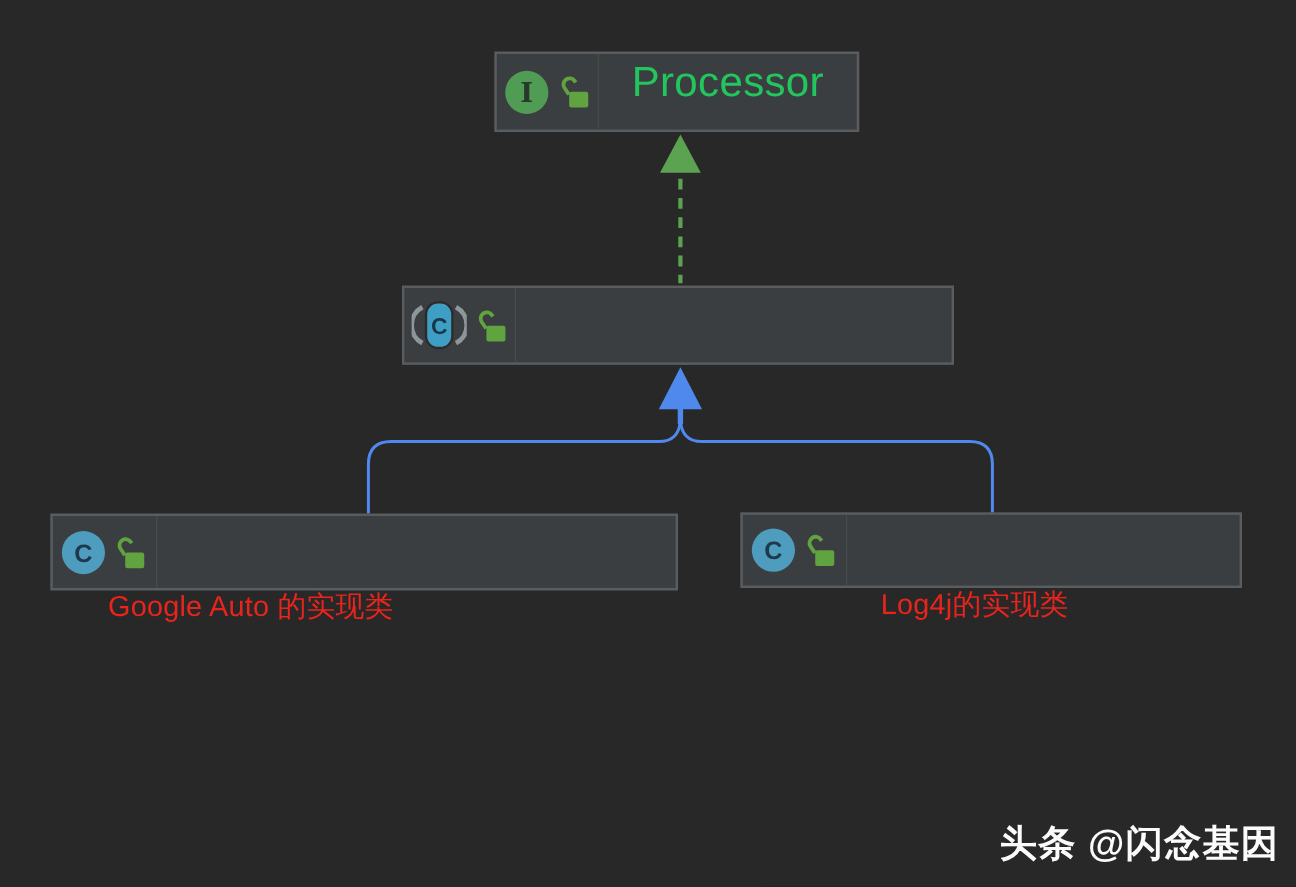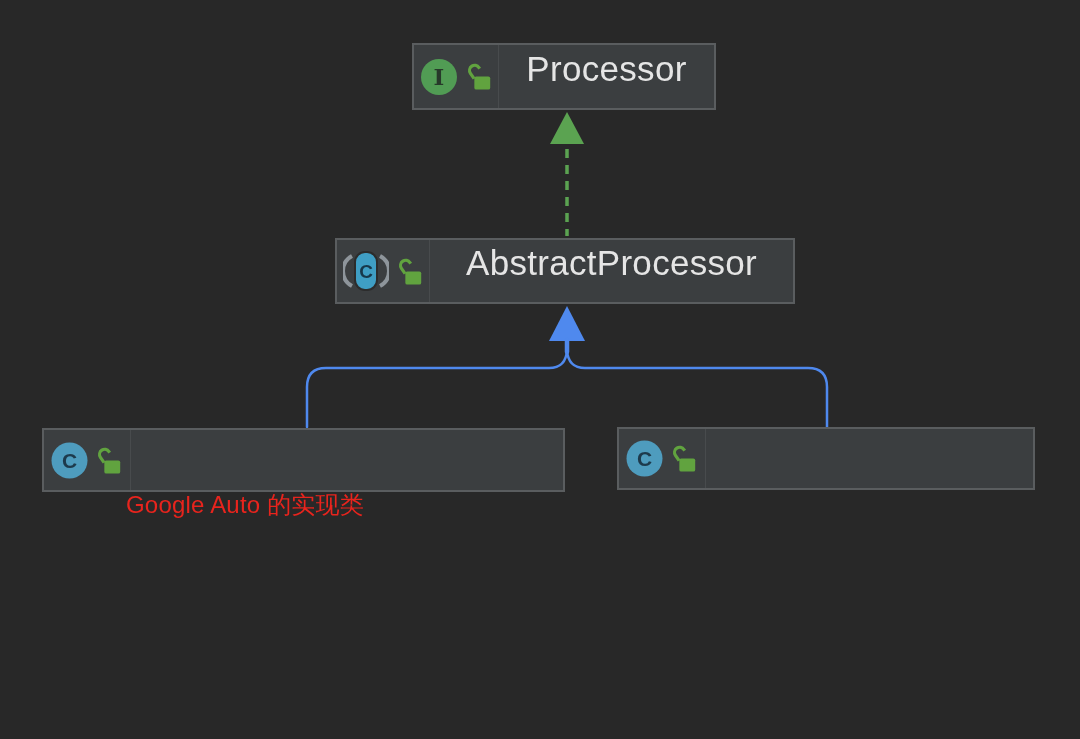--- a/index.html
+++ b/index.html
@@ -20,33 +20,33 @@
   }
   .node .icons{
     display:flex;align-items:center;justify-content:center;gap:7px;
     border-right:1px solid #484b4d;
     width:84px;flex:none;
   }
   .n-abstract .icons{width:92px;}
   .n-autoservice .icons,.n-plugin .icons{width:86px;}
   .node .label{
     flex:1;display:flex;align-items:center;justify-content:center;
-    color:#e5e5e5;font-size:35px;font-weight:500;letter-spacing:.3px;
+    color:#22c55e;font-size:35px;font-weight:500;letter-spacing:.3px;
     padding-bottom:16px;white-space:nowrap;
   }
   .n-processor{left:412px;top:43px;width:304px;height:67px;}
   .n-abstract{left:335px;top:238px;width:460px;height:66px;}
   .n-autoservice{left:42px;top:428px;width:523px;height:64px;}
   .n-plugin{left:617px;top:427px;width:418px;height:63px;}
   .annotation{
     position:absolute;
     font-size:24px;font-weight:500;color:#e8241d;
     white-space:nowrap;letter-spacing:.2px;
   }
-  .a-google{left:90px;top:489px;margin-left:36px;}
+  .a-google{left:90px;top:489px;}
   .a-log4j{left:734px;top:488px;}
   .watermark{
     position:absolute;right:14px;bottom:15px;
     font-size:31px;font-weight:800;color:#fbfbfb;
     letter-spacing:1px;white-space:nowrap;
   }
 </style>
 </head>
 <body>
 
@@ -85,21 +85,20 @@
         <path d="M9 6 a17 17 0 0 0 0 30" fill="none" stroke-width="4" stroke="#8e959b"></path>
         <path d="M37 6 a17 17 0 0 1 0 30" fill="none" stroke-width="4" stroke="#8e959b"></path>
         <rect x="12" y="2" width="22" height="38" rx="10" stroke="#2c2c2c" stroke-width="2" fill="#3f9ec4"></rect>
         <text x="23" y="28" text-anchor="middle" font-size="19" font-weight="bold" font-family="'Liberation Sans',sans-serif" fill="#17374a">C</text>
       </svg>
       <svg width="28" height="31" viewBox="0 0 30 32">
         <path d="M9 18 v-7 a5.5 5.5 0 0 1 11 0 v1.5" fill="none" stroke-width="3.4" transform="rotate(-34 10 17)" stroke="#61a33f"></path>
         <rect x="10" y="16" width="17" height="14" rx="2" fill="#61a33f"></rect>
       </svg>
     </div>
-    <div class="label">AbstractProcessor</div>
   </div>
 
   <div class="node n-autoservice">
     <div class="icons">
       <svg width="37" height="37" viewBox="0 0 37 37">
         <circle cx="18.5" cy="18.5" r="18" fill="#4e9cbe"></circle>
         <text x="18.5" y="26" text-anchor="middle" font-size="21" font-weight="bold" font-family="'Liberation Sans',sans-serif" fill="#1d3a4c">C</text>
       </svg>
       <svg width="28" height="31" viewBox="0 0 30 32">
         <path d="M9 18 v-7 a5.5 5.5 0 0 1 11 0 v1.5" fill="none" stroke-width="3.4" transform="rotate(-34 10 17)" stroke="#61a33f"></path>
@@ -115,15 +114,17 @@
         <text x="18.5" y="26" text-anchor="middle" font-size="21" font-weight="bold" font-family="'Liberation Sans',sans-serif" fill="#1d3a4c">C</text>
       </svg>
       <svg width="28" height="31" viewBox="0 0 30 32">
         <path d="M9 18 v-7 a5.5 5.5 0 0 1 11 0 v1.5" fill="none" stroke-width="3.4" transform="rotate(-34 10 17)" stroke="#61a33f"></path>
         <rect x="10" y="16" width="17" height="14" rx="2" fill="#61a33f"></rect>
       </svg>
     </div>
   </div>
 
   <div class="annotation a-google">Google Auto 的实现类</div>
+  <div class="annotation a-log4j">Log4j的实现类</div>
 
+  <div class="watermark">头条 @闪念基因</div>
 
 </div>
 
 </body></html>

